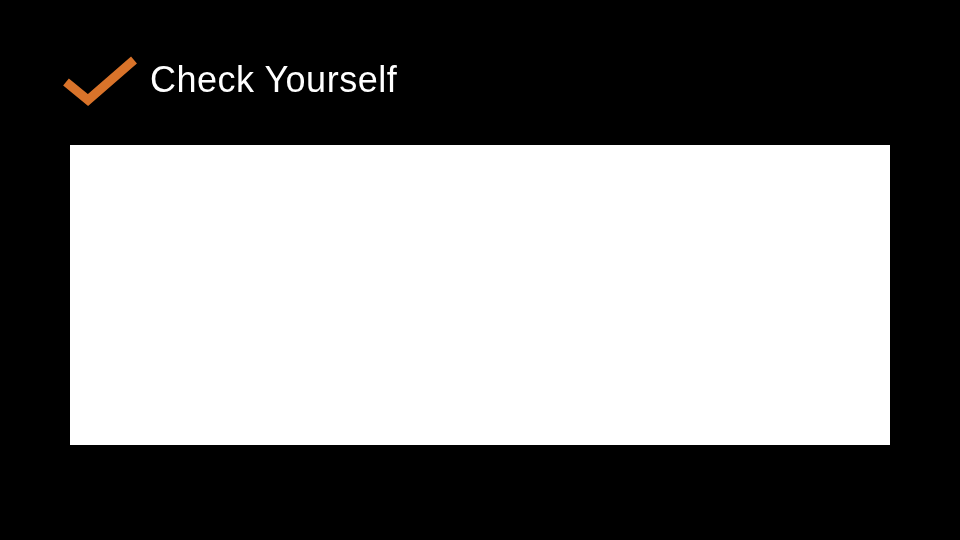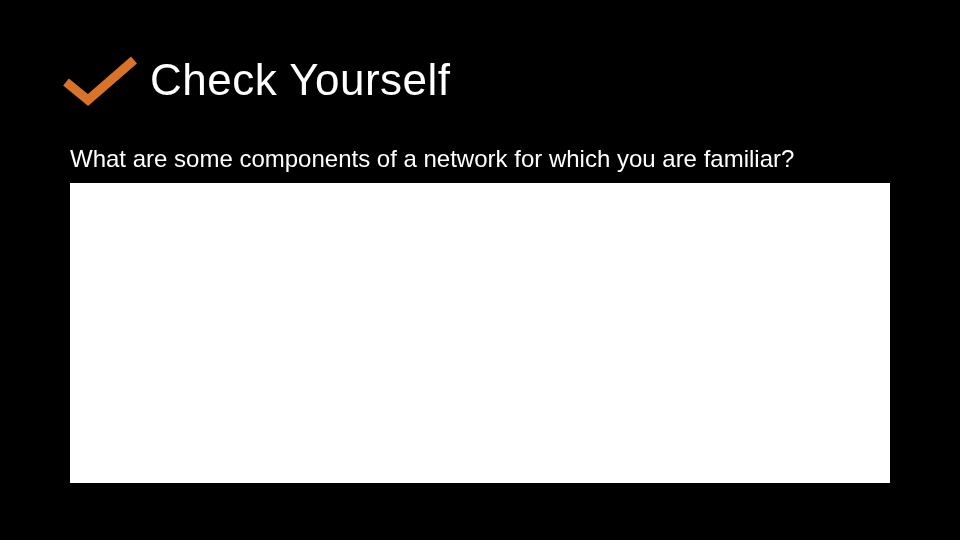--- a/index.html
+++ b/index.html
@@ -22,21 +22,21 @@
   }
   .check-icon {
     width: 80px;
     height: 55px;
     flex-shrink: 0;
     margin-right: 10px;
     margin-top: 4px;
   }
   .check-icon svg { display: block; }
   .title {
-    font-size: 44px;
+    font-size: 36px;
     font-weight: 300;
     color: #fff;
     letter-spacing: 0.5px;
   }
 
   .content {
     position: absolute;
     top: 145px;
     left: 70px;
     width: 820px;
@@ -61,17 +61,16 @@
   <div class="header">
     <span class="check-icon">
       <svg viewBox="0 0 80 55" width="80" height="55">
         <polyline points="6,28 28,46 74,6" fill="none" stroke="#d9732a" stroke-width="9" stroke-linecap="butt" stroke-linejoin="miter"></polyline>
       </svg>
     </span>
     <h1 class="title">Check Yourself</h1>
   </div>
 
   <div class="content">
-    <p class="question">What are some components of a network for which you are familiar?</p>
     <div class="answer-box"></div>
   </div>
 
 </div>
 
 </body></html>

